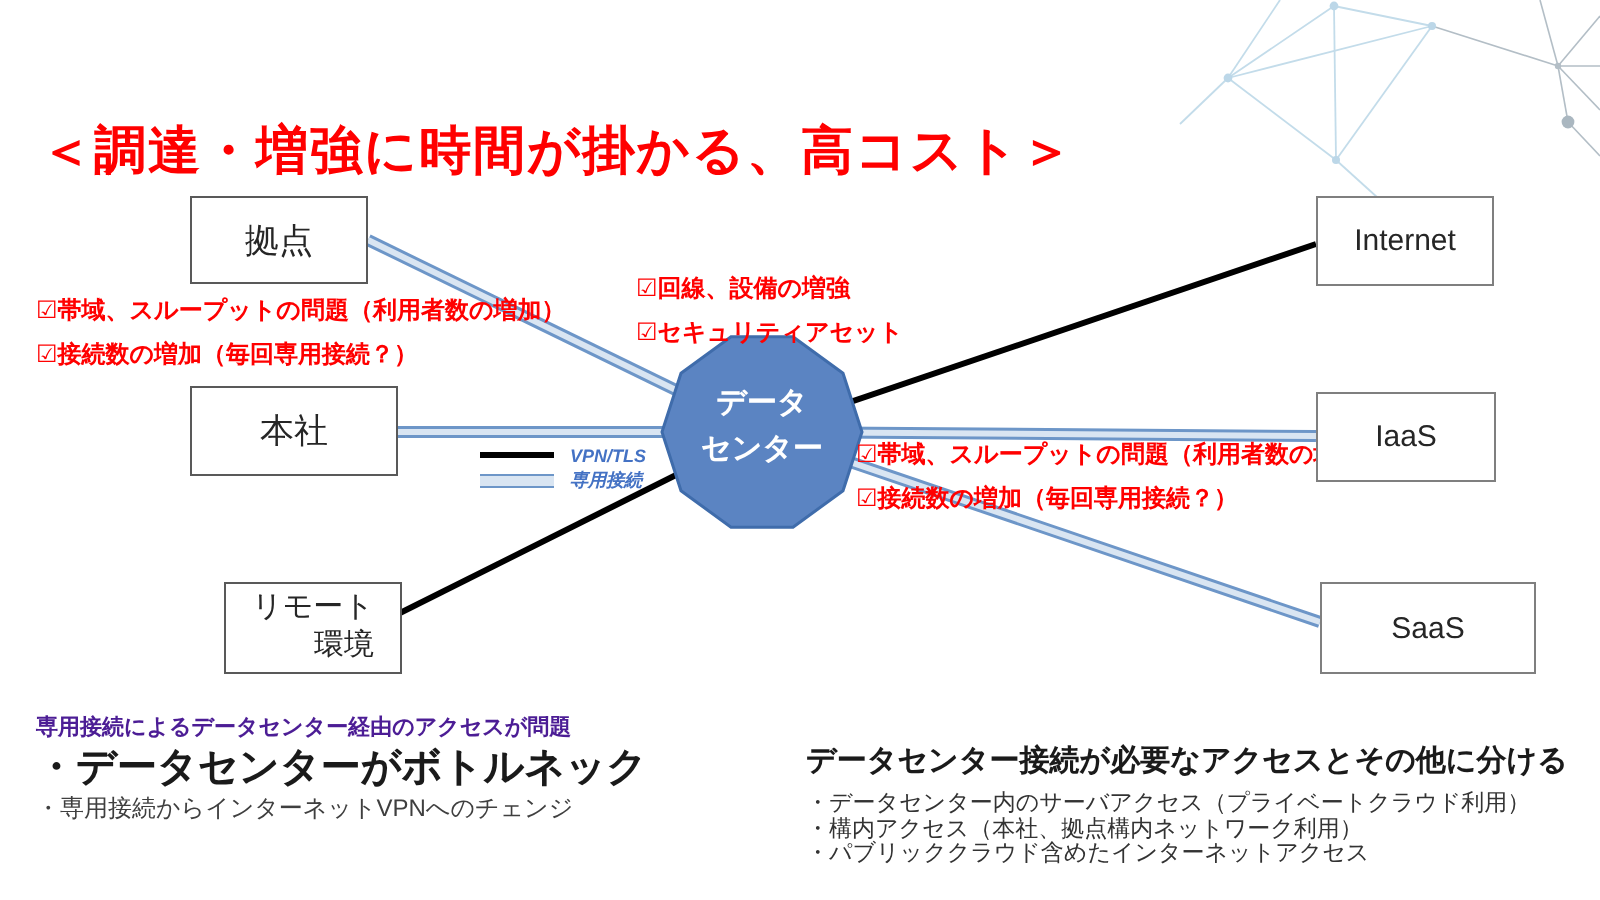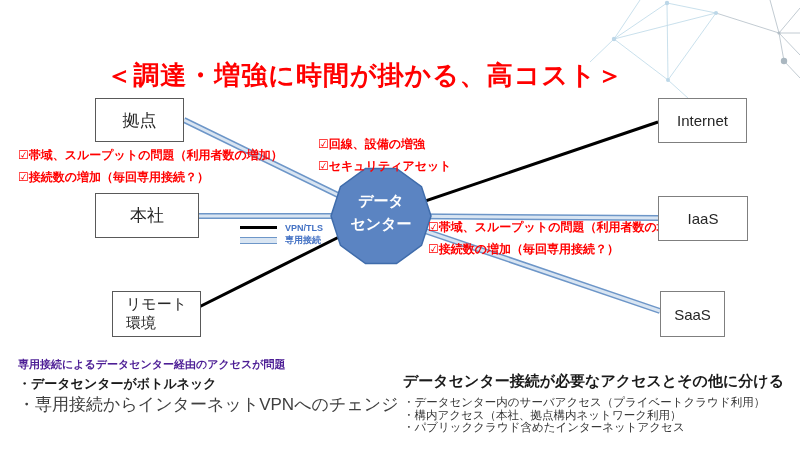--- a/index.html
+++ b/index.html
@@ -3,47 +3,47 @@
 <meta charset="utf-8">
 <style>
   html,body{margin:0;padding:0;background:#fff;}
   .stage{
     position:relative;width:800px;height:450px;background:#ffffff;overflow:hidden;
     font-family:"Liberation Sans","DejaVu Sans",sans-serif;
   }
   .abs{position:absolute;}
   .layer{position:absolute;left:0;top:0;width:800px;height:450px;}
   .title{
-    left:20px;top:58px;width:690px;text-align:center;
+    left:20px;top:58px;width:690px;text-align:left;
     color:#ff0000;font-size:26px;font-weight:bold;letter-spacing:1px;white-space:nowrap;
   }
   .node-box{
     background:#ffffff;border:1.5px solid #595959;box-sizing:border-box;
-    display:flex;align-items:center;justify-content:center;text-align:left;
+    display:flex;align-items:center;justify-content:center;text-align:right;
     color:#262626;z-index:3;
   }
   .node-box.cloud{border:1.2px solid #7f7f7f;}
   .jp-label{font-size:17px;}
   .en-label{font-size:15px;}
   .two-line{font-size:15px;line-height:1.25;white-space:pre-line;}
   .dc-label{
     left:329px;top:192px;width:104px;text-align:center;z-index:4;
     color:#ffffff;font-weight:bold;font-size:15px;line-height:1.5;white-space:pre-line;font-family:Liberation Mono, monospace;
   }
   .annot{color:#ff0000;font-weight:bold;font-size:12px;line-height:19px;white-space:nowrap;z-index:2;}
   .annot div{margin-bottom:3px;}
   .legend{left:240px;top:222px;z-index:4;font-size:9px;color:#4472c4;font-weight:bold;}
-  .legend-row{display:flex;align-items:center;height:11px;margin-bottom:2px;}
+  .legend-row{display:flex;align-items:center;height:11px;margin-bottom:2px;font-style:italic;}
   .legend-swatch{width:37px;margin-right:8px;}
   .swatch-black{height:3px;background:#000;}
   .swatch-blue{height:5px;background:#d9e5f2;border-top:1.5px solid #6d96c8;border-bottom:1.5px solid #6d96c8;box-sizing:content-box;}
   .bl-block{left:18px;top:354px;z-index:3;white-space:nowrap;}
   .bl-heading{color:#4c1d95;font-weight:bold;font-size:11px;line-height:21px;}
-  .bl-bold{color:#1a1a1a;font-weight:bold;font-size:13px;line-height:18px;}
-  .bl-normal{color:#3f3f3f;font-size:17px;line-height:19px;margin-top:2px;}
+  .bl-bold{color:#1a1a1a;font-weight:bold;font-size:20px;line-height:18px;}
+  .bl-normal{color:#3f3f3f;font-size:12px;line-height:19px;margin-top:2px;}
   .br-block{left:403px;top:371px;z-index:3;white-space:nowrap;}
   .br-heading{color:#1a1a1a;font-weight:bold;font-size:15px;line-height:20px;margin-bottom:5px;}
   .br-item{color:#333333;font-size:11.5px;line-height:12.5px;}
 </style>
 </head>
 <body>
 
 <div class="stage">
 
   <svg class="abs" style="left:580px;top:0;width:220px;height:120px;" viewBox="0 0 220 120">
@@ -108,21 +108,21 @@
     <span class="two-line">リモート
 環境</span>
   </div>
 
   <div class="abs node-box cloud" style="left:658px;top:98px;width:89px;height:45px;">
     <span class="en-label">Internet</span>
   </div>
   <div class="abs node-box cloud" style="left:658px;top:196px;width:90px;height:45px;">
     <span class="en-label">IaaS</span>
   </div>
-  <div class="abs node-box cloud" style="left:660px;top:291px;width:65px;height:46px;">
+  <div class="abs node-box cloud" style="left:660px;top:291px;width:108px;height:46px;">
     <span class="en-label">SaaS</span>
   </div>
 
   <div class="abs dc-label">データ
 センター</div>
 
   <div class="abs annot" style="left:18px;top:146px;">
     <div>☑帯域、スループットの問題（利用者数の増加）</div>
     <div>☑接続数の増加（毎回専用接続？）</div>
   </div>

